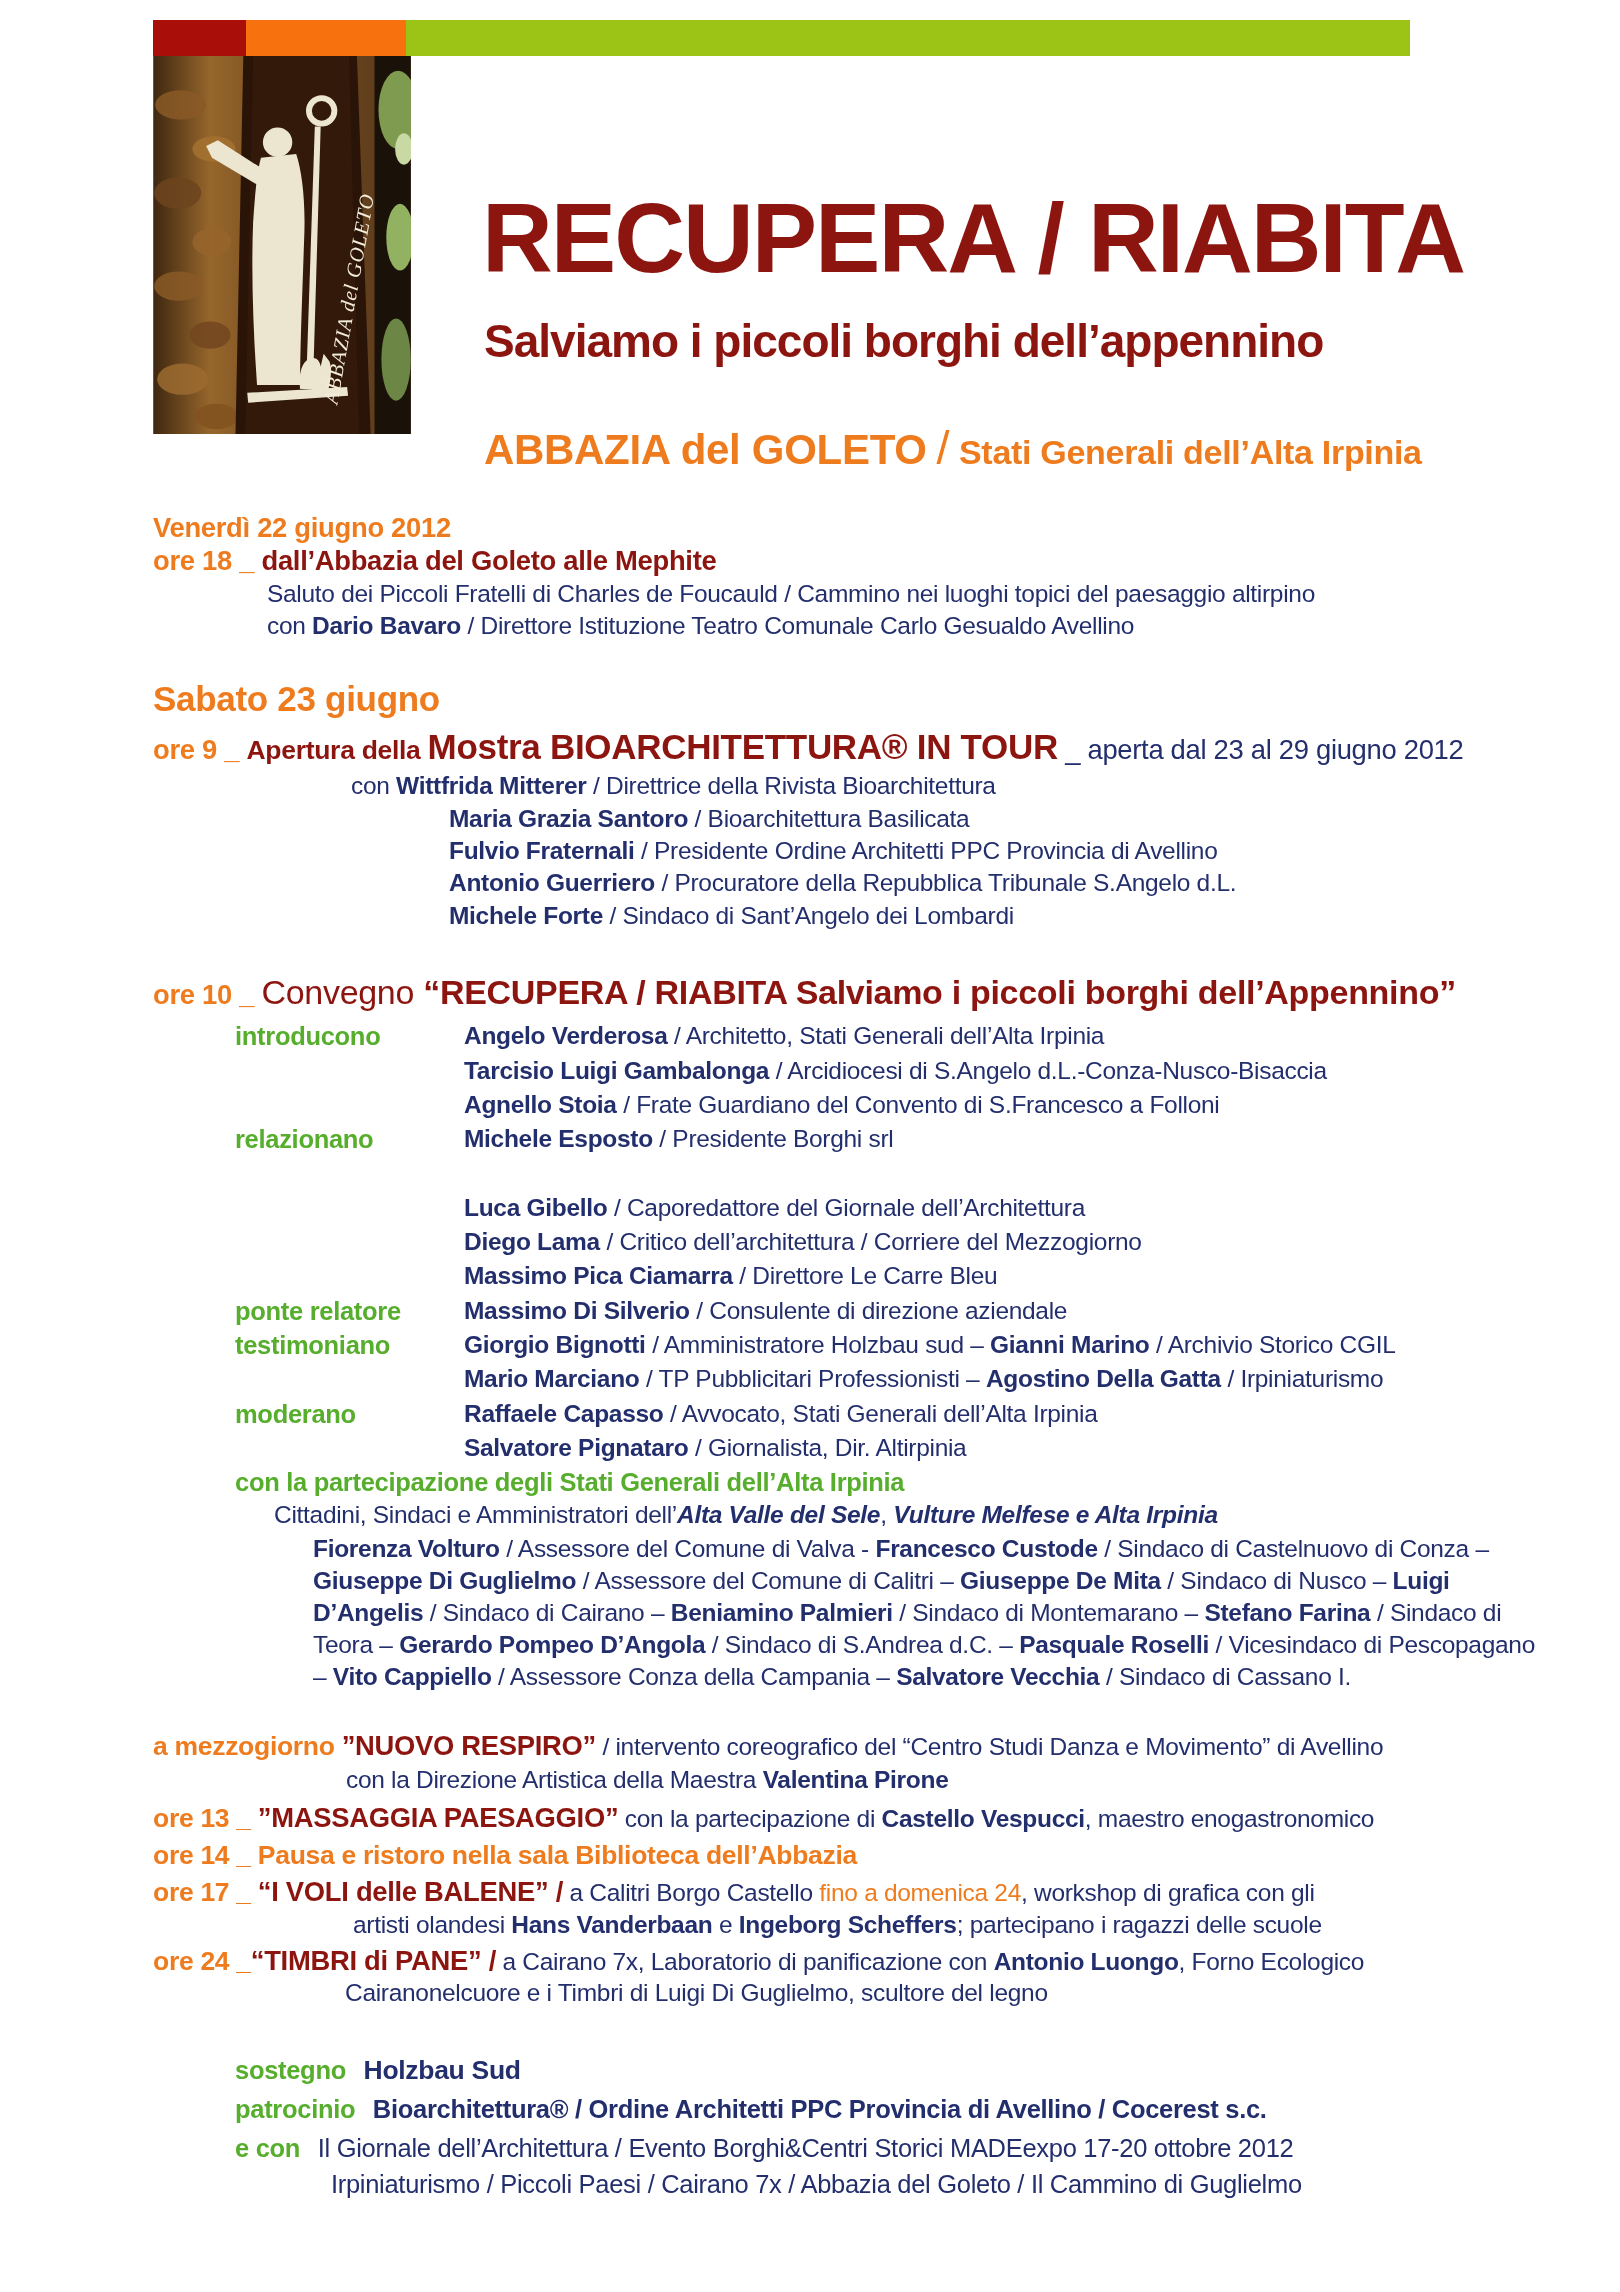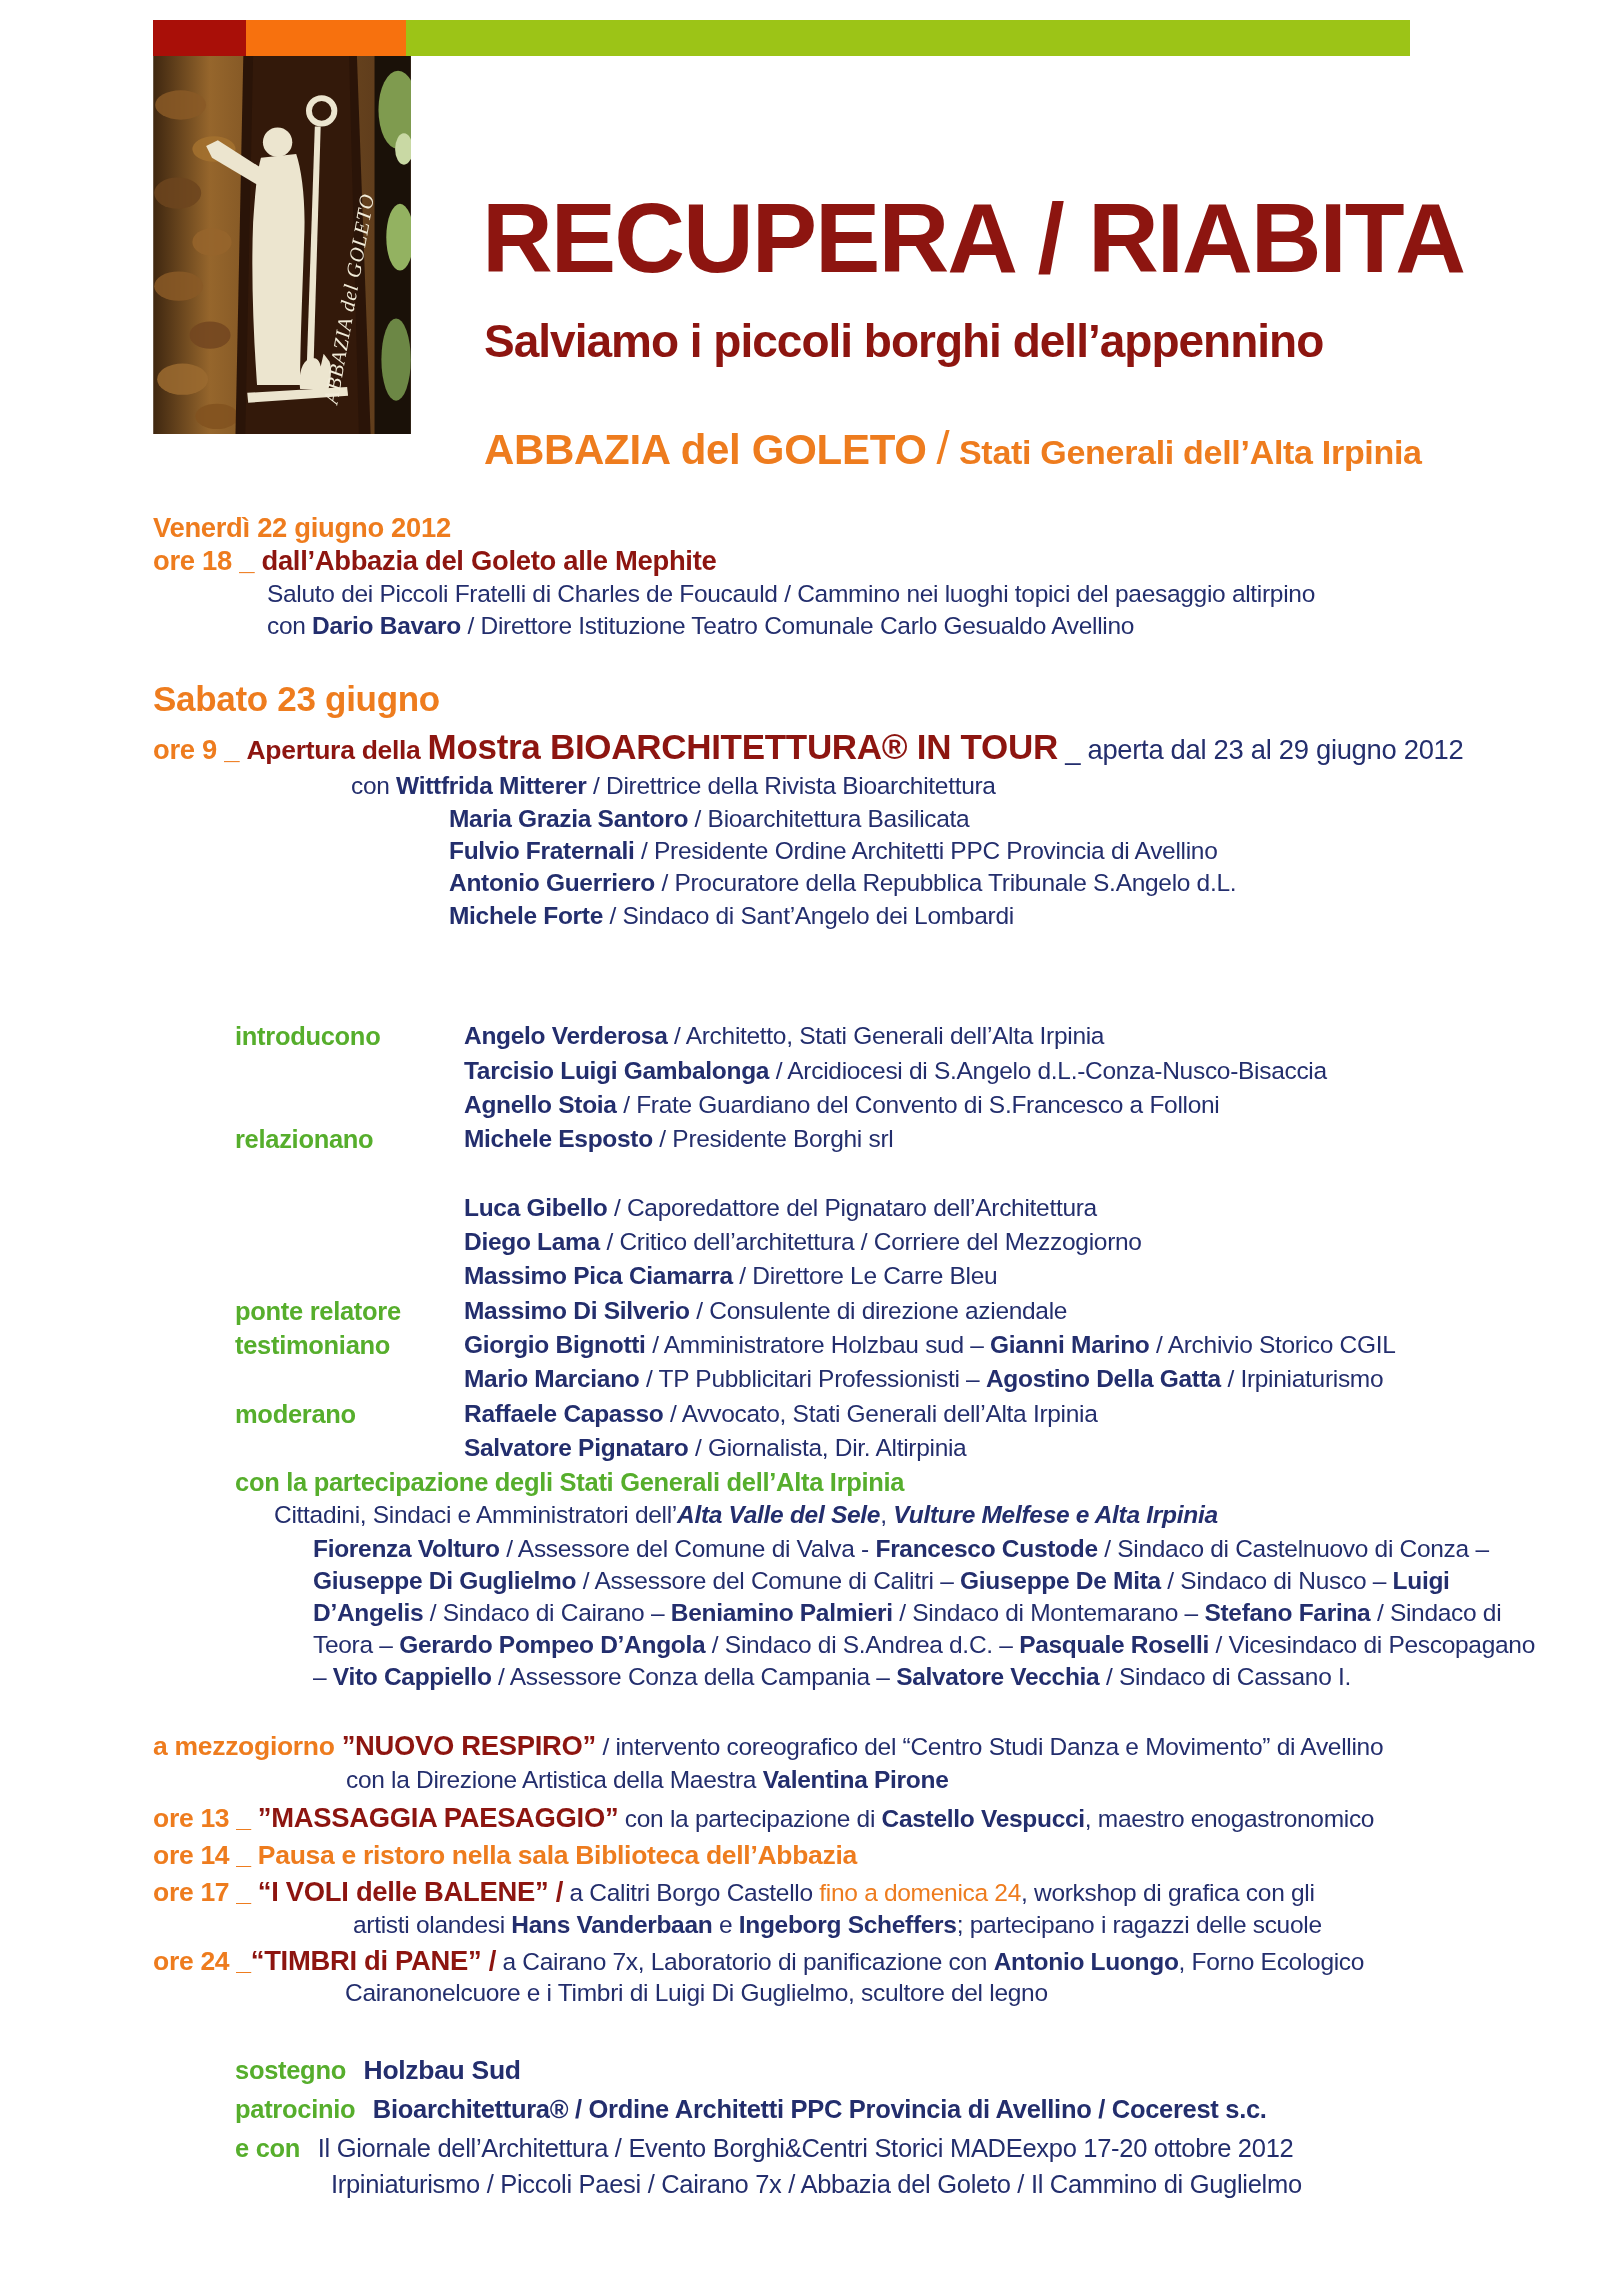--- a/index.html
+++ b/index.html
@@ -116,32 +116,35 @@
   <div class="ln" style="top:837px;left:449px">
     <span class="nm">Fulvio Fraternali</span><span> / Presidente Ordine Architetti PPC Provincia di Avellino</span>
   </div>
   <div class="ln" style="top:869px;left:449px">
     <span class="nm">Antonio Guerriero</span><span> / Procuratore della Repubblica Tribunale S.Angelo d.L.</span>
   </div>
   <div class="ln" style="top:902px;left:449px">
     <span class="nm">Michele Forte</span><span> / Sindaco di Sant’Angelo dei Lombardi</span>
   </div>
 
+  <div class="ln" style="top:973px;left:153px">
+    <span class="or fs28">ore 10 _ </span><span class="conv-label fs35">Convegno </span><span class="mr fs35">“RECUPERA / RIABITA Salviamo i piccoli borghi dell’Appennino”</span>
+  </div>
 
   <div class="glabel" style="top:1022px">introducono</div>
   <div class="glabel" style="top:1125px">relazionano</div>
   <div class="glabel" style="top:1297px">ponte relatore</div>
   <div class="glabel" style="top:1331px">testimoniano</div>
   <div class="glabel" style="top:1400px">moderano</div>
 
   <div class="ln spk" style="top:1022px"><span class="nm">Angelo Verderosa</span><span> /  Architetto, Stati Generali dell’Alta Irpinia</span></div>
   <div class="ln spk" style="top:1057px"><span class="nm">Tarcisio Luigi Gambalonga</span><span> / Arcidiocesi di S.Angelo d.L.-Conza-Nusco-Bisaccia</span></div>
   <div class="ln spk" style="top:1091px"><span class="nm">Agnello Stoia</span><span> / Frate Guardiano del Convento di S.Francesco a Folloni</span></div>
   <div class="ln spk" style="top:1125px"><span class="nm">Michele Esposto</span><span> / Presidente Borghi srl</span></div>
-  <div class="ln spk" style="top:1194px"><span class="nm">Luca Gibello</span><span> / Caporedattore del Pignataro dell’Architettura</span></div>
+  <div class="ln spk" style="top:1194px"><span class="nm">Luca Gibello</span><span> / Caporedattore del Giornale dell’Architettura</span></div>
   <div class="ln spk" style="top:1228px"><span class="nm">Diego Lama</span><span> / Critico dell’architettura / Corriere del Mezzogiorno</span></div>
   <div class="ln spk" style="top:1262px"><span class="nm">Massimo Pica Ciamarra</span><span> / Direttore Le Carre Bleu</span></div>
   <div class="ln spk" style="top:1297px"><span class="nm">Massimo Di Silverio</span><span> / Consulente di direzione aziendale</span></div>
   <div class="ln spk" style="top:1331px"><span class="nm">Giorgio Bignotti</span><span> / Amministratore Holzbau sud – </span><span class="nm">Gianni Marino</span><span> / Archivio Storico CGIL</span></div>
   <div class="ln spk" style="top:1365px"><span class="nm">Mario Marciano</span><span> / TP Pubblicitari Professionisti – </span><span class="nm">Agostino Della Gatta</span><span> / Irpiniaturismo</span></div>
   <div class="ln spk" style="top:1400px"><span class="nm">Raffaele Capasso</span><span> / Avvocato, Stati Generali dell’Alta Irpinia</span></div>
   <div class="ln spk" style="top:1434px"><span class="nm">Salvatore Pignataro</span><span> / Giornalista, Dir. Altirpinia</span></div>
 
   <div class="ln gr fs26" style="top:1468px;left:235px">con la partecipazione degli Stati Generali dell’Alta Irpinia</div>
   <div class="ln" style="top:1501px;left:274px">

